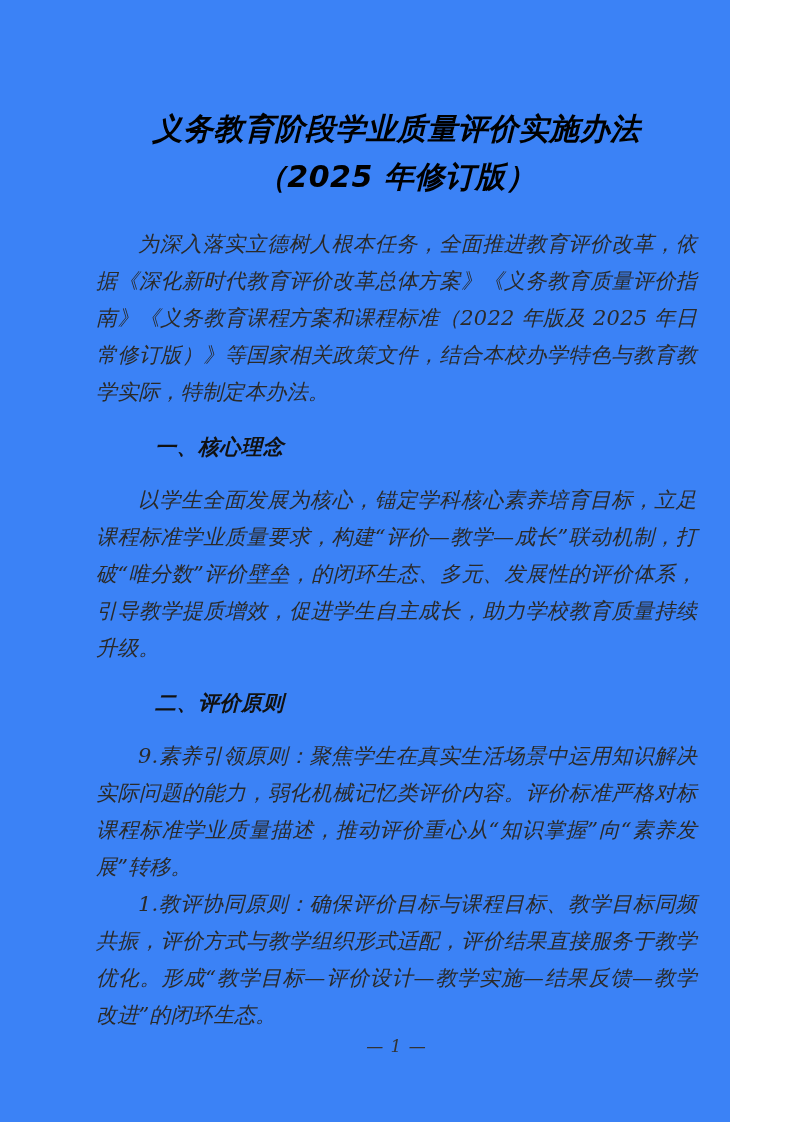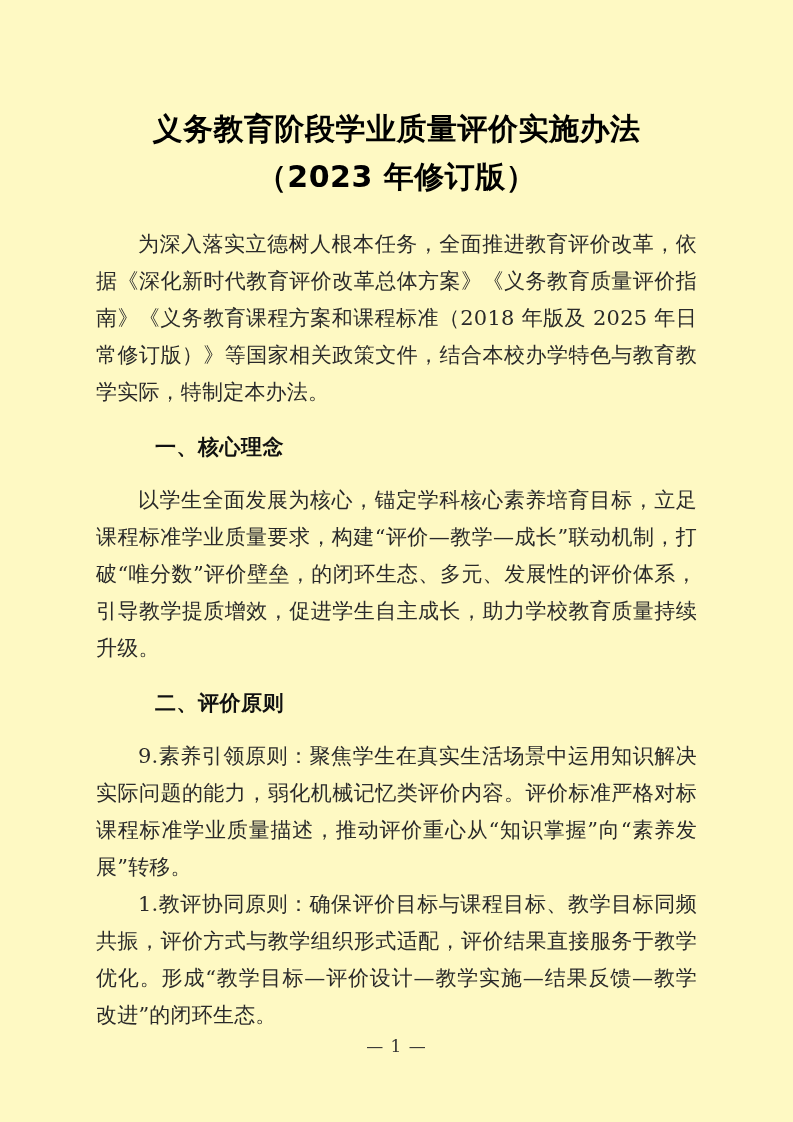--- a/index.html
+++ b/index.html
@@ -6,25 +6,26 @@
     margin: 0;
     padding: 0;
     background: #ffffff;
   }
   body {
     font-family: "DejaVu Serif", "Liberation Serif", serif;
     color: #1a1a1a;
   }
   .page {
     position: relative;
-    width: 793px;
+    width: 730px;
     height: 1122px;
-    background: #fef9c3;
+    background: #3b82f6;
     overflow: hidden;
     box-sizing: border-box;
+    font-style: italic;
   }
   .content {
     position: absolute;
     left: 96px;
     top: 0;
     width: 601px;
   }
   .doc-title {
     font-family: "DejaVu Sans", "Liberation Sans", sans-serif;
     font-weight: bold;
@@ -85,25 +86,25 @@
 </style>
 </head>
 <body>
 
 <div class="page">
 
   <div class="content">
 
     <h1 class="doc-title title-line-1">义务教育阶段学业质量评价实施办法</h1>
 
-    <h1 class="doc-title title-line-2">（2023 年修订版）</h1>
+    <h1 class="doc-title title-line-2">（2025 年修订版）</h1>
 
     <div class="body-block">
 
-      <p class="para">为深入落实立德树人根本任务，全面推进教育评价改革，依据《深化新时代教育评价改革总体方案》《义务教育质量评价指南》《义务教育课程方案和课程标准（2018 年版及 2025 年日常修订版）》等国家相关政策文件，结合本校办学特色与教育教学实际，特制定本办法。</p>
+      <p class="para">为深入落实立德树人根本任务，全面推进教育评价改革，依据《深化新时代教育评价改革总体方案》《义务教育质量评价指南》《义务教育课程方案和课程标准（2022 年版及 2025 年日常修订版）》等国家相关政策文件，结合本校办学特色与教育教学实际，特制定本办法。</p>
 
       <p class="heading">一、核心理念</p>
 
       <p class="para">以学生全面发展为核心，锚定学科核心素养培育目标，立足课程标准学业质量要求，构建“评价—教学—成长”联动机制，打破“唯分数”评价壁垒，的闭环生态、多元、发展性的评价体系，引导教学提质增效，促进学生自主成长，助力学校教育质量持续升级。</p>
 
       <p class="heading">二、评价原则</p>
 
       <p class="para">9.素养引领原则：聚焦学生在真实生活场景中运用知识解决实际问题的能力，弱化机械记忆类评价内容。评价标准严格对标课程标准学业质量描述，推动评价重心从“知识掌握”向“素养发展”转移。</p>
 
       <p class="para">1.教评协同原则：确保评价目标与课程目标、教学目标同频共振，评价方式与教学组织形式适配，评价结果直接服务于教学优化。形成“教学目标—评价设计—教学实施—结果反馈—教学改进”的闭环生态。</p>

